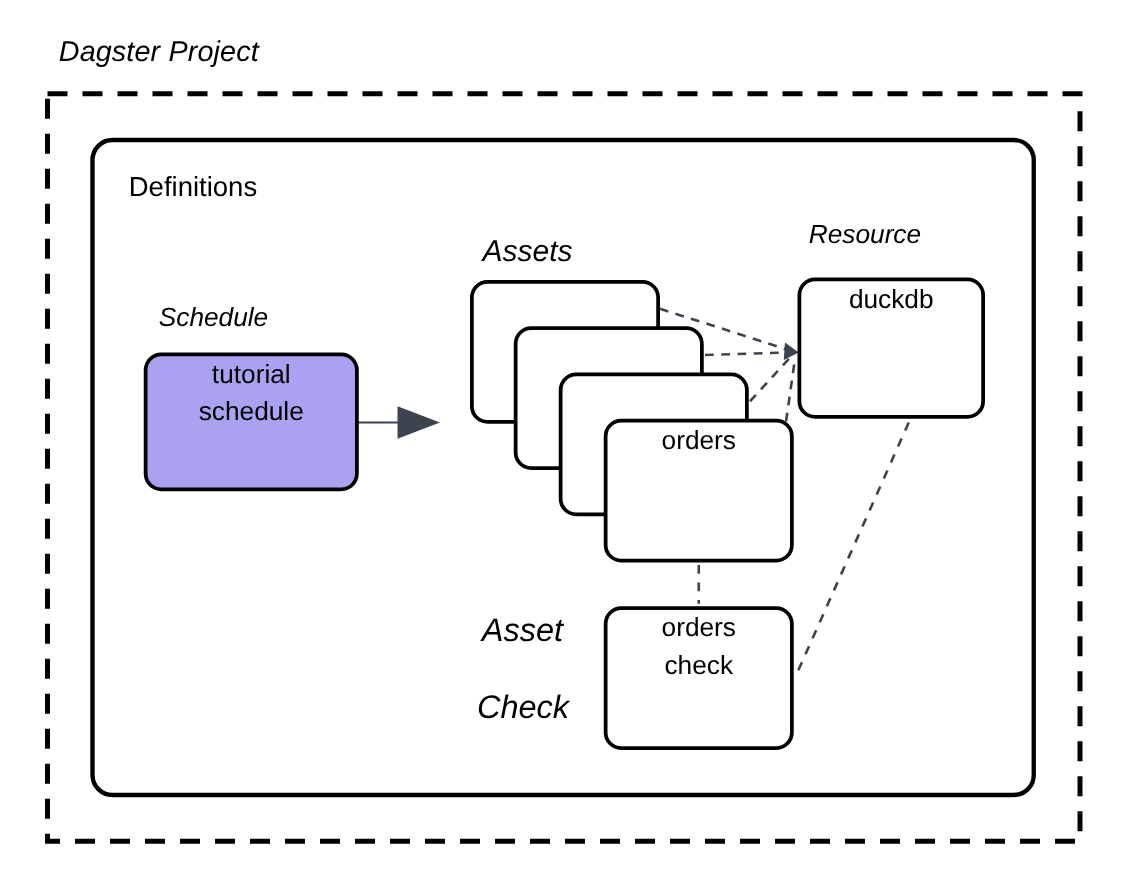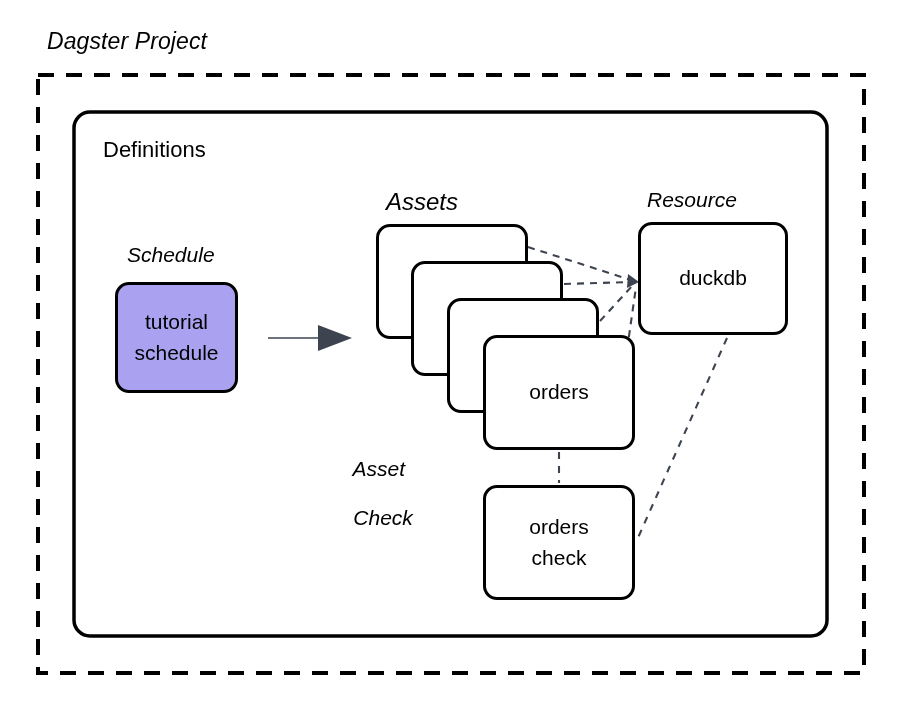--- a/index.html
+++ b/index.html
@@ -57,52 +57,51 @@
     top: 243px;
     font-size: 21px;
   }
   #label-assets {
     left: 386px;
     top: 188px;
     font-size: 24px;
   }
   #label-resource {
     left: 647px;
-    top: 188px;
+    top: 176px;
     font-size: 21px;
   }
   #label-assetcheck {
     left: 330px;
-    top: 432px;
+    top: 458px;
     width: 148px;
-    text-align: left;
-    font-size: 21px;
+    text-align: center;
+    font-size: 26px;
   }
   
   .node {
     position: absolute;
     box-sizing: border-box;
     background: #ffffff;
     border: 3.5px solid #000000;
     border-radius: 14px;
     display: flex;
     flex-direction: column;
     align-items: center;
-    justify-content: center;
     font-size: 21px;
     line-height: 1.45;
     text-align: center;
   }
   .node .node-text {
     display: block;
   }
   #node-schedule {
     left: 115px;
     top: 282px;
-    width: 123px;
+    width: 172px;
     height: 111px;
     background: #aaa2f0;
     z-index: 5;
   }
   .asset-card {
     width: 152px;
     height: 115px;
   }
   #asset-card-1 { left: 376px; top: 224px; z-index: 2; }
   #asset-card-2 { left: 411px; top: 261px; z-index: 3; }

